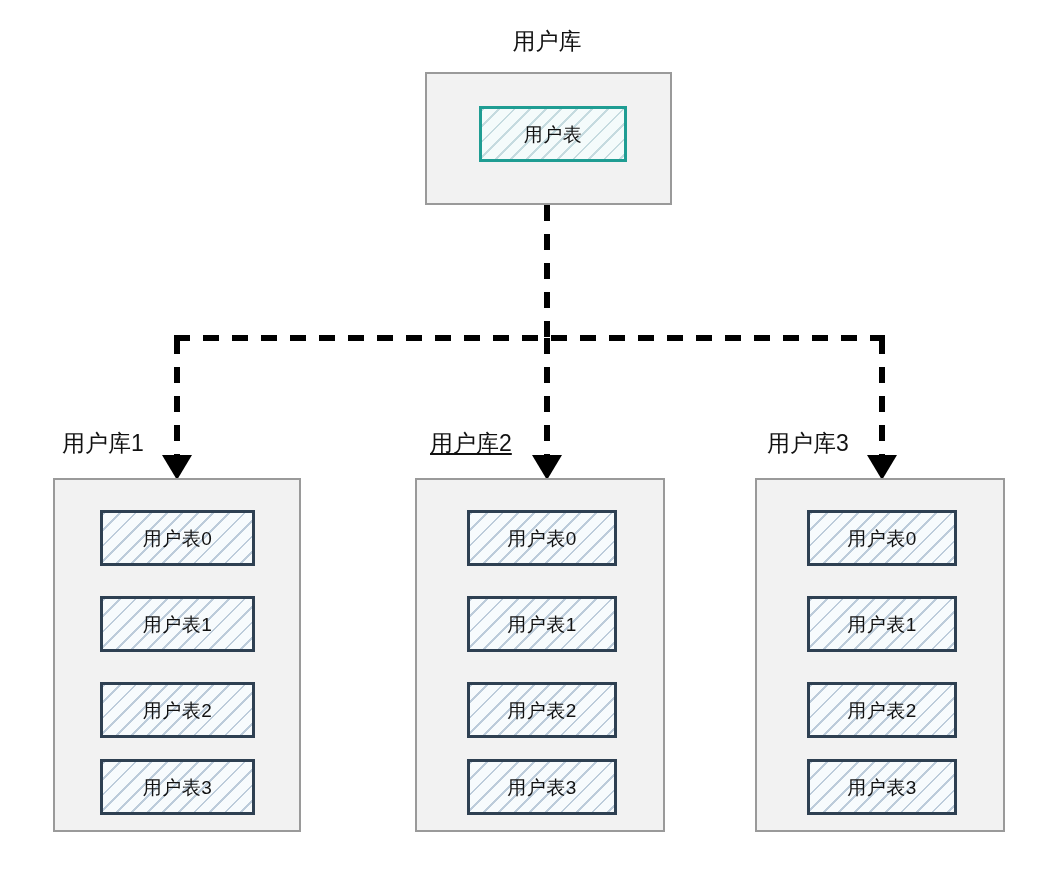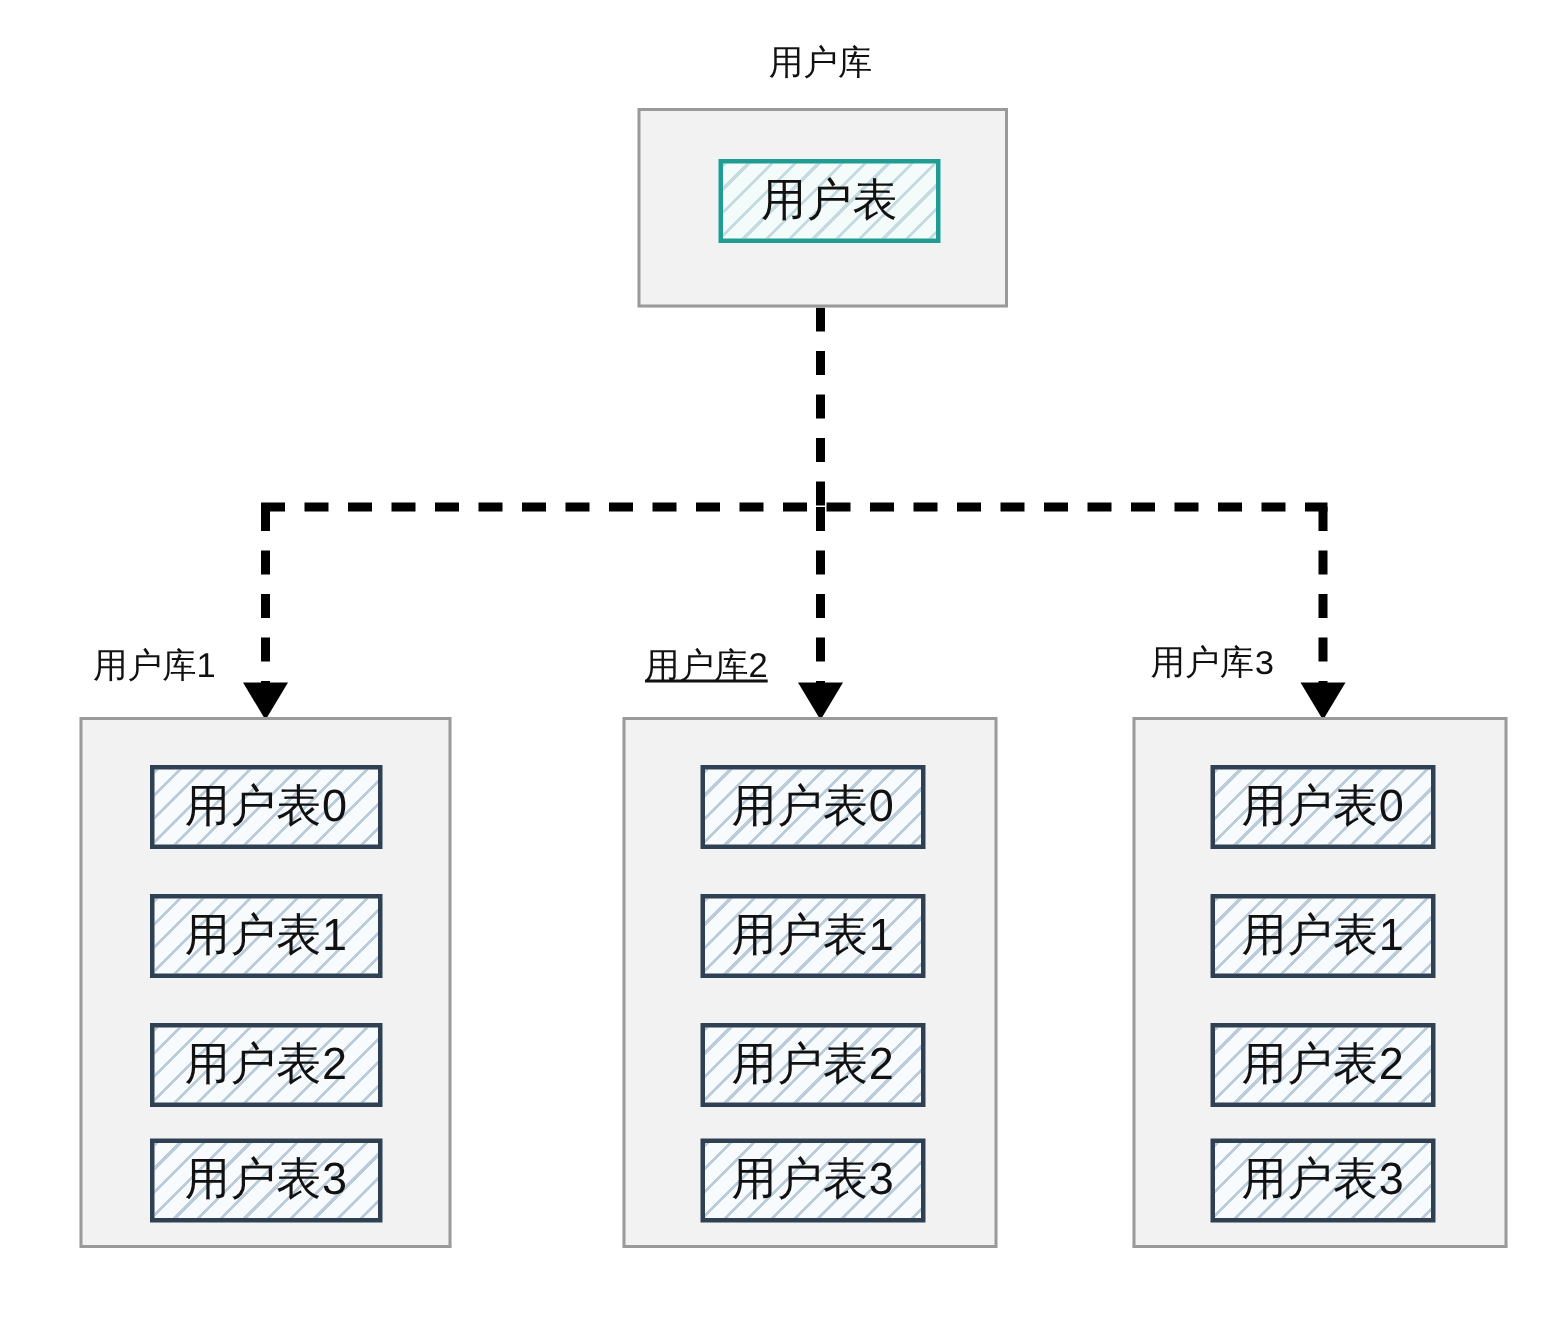--- a/index.html
+++ b/index.html
@@ -60,21 +60,21 @@
         rgba(140,180,190,0.45) 0px,
         rgba(140,180,190,0.45) 2px,
         rgba(255,255,255,0) 2px,
         rgba(255,255,255,0) 11px
     );
   }
   .table-label {
     position: relative;
     z-index: 2;
     color: #111111;
-    font-size: 30px;
+    font-size: 19px;
     line-height: 1;
     letter-spacing: 0.5px;
     white-space: nowrap;
   }
   
   .caption {
     position: absolute;
     color: #111111;
     font-size: 23px;
     line-height: 1;
@@ -141,21 +141,21 @@
       <span class="table-label">用户表1</span>
     </div>
     <div class="table-box" style="position:absolute; left:50px; top:202px; width:150px; height:56px;">
       <span class="table-label">用户表2</span>
     </div>
     <div class="table-box" style="position:absolute; left:50px; top:279px; width:150px; height:56px;">
       <span class="table-label">用户表3</span>
     </div>
   </div>
 
-  <div class="caption" style="left:757px; top:432px;font-family:Liberation Mono, monospace;">用户库3</div>
+  <div class="caption" style="left:757px; top:432px;">用户库3</div>
 
   <div class="node db-container" style="left:745px; top:478px; width:250px; height:354px;">
     <div class="table-box" style="position:absolute; left:50px; top:30px; width:150px; height:56px;">
       <span class="table-label">用户表0</span>
     </div>
     <div class="table-box" style="position:absolute; left:50px; top:116px; width:150px; height:56px;">
       <span class="table-label">用户表1</span>
     </div>
     <div class="table-box" style="position:absolute; left:50px; top:202px; width:150px; height:56px;">
       <span class="table-label">用户表2</span>

